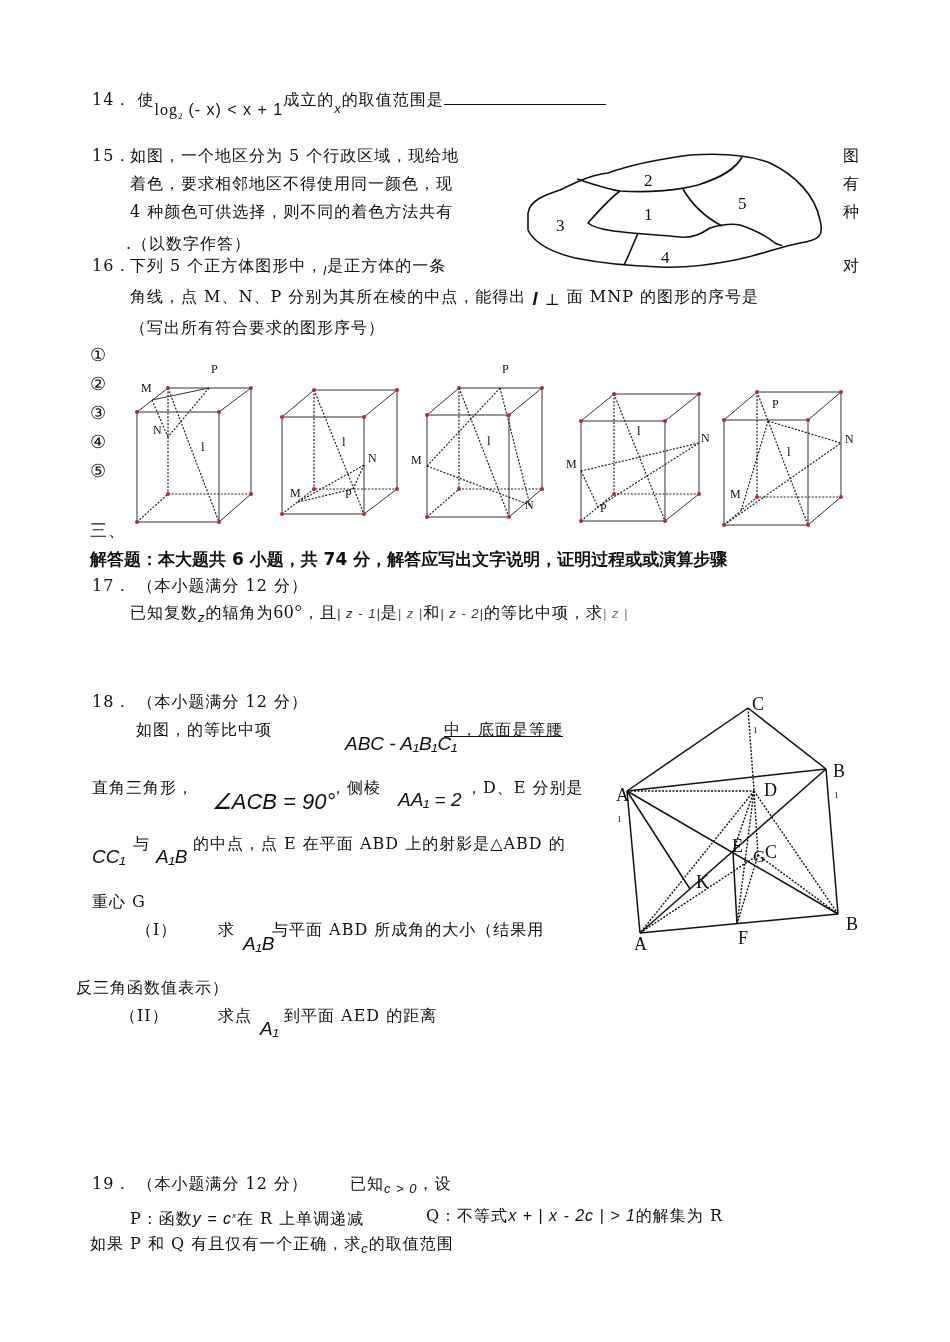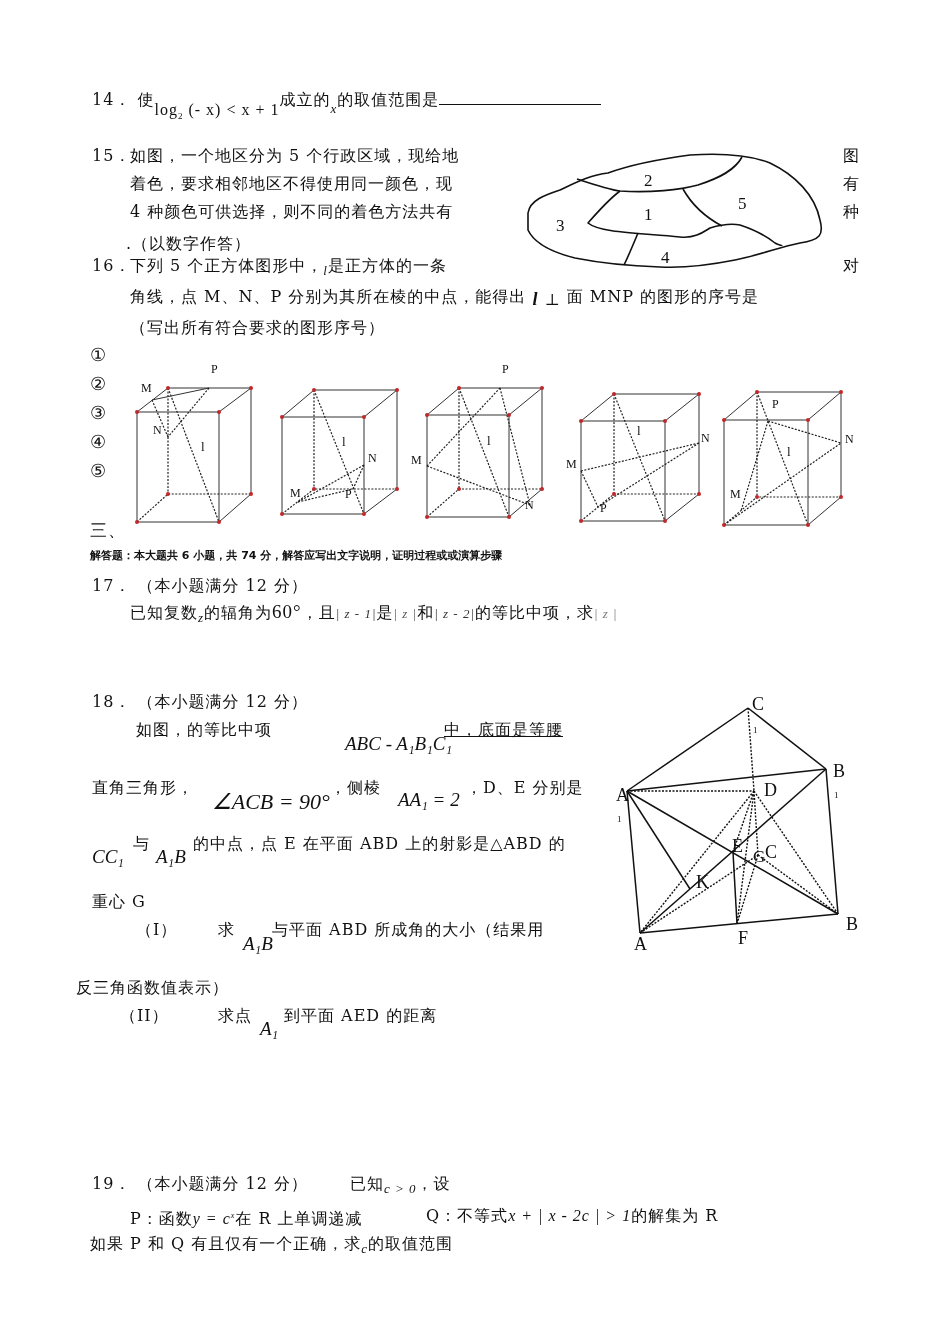--- a/index.html
+++ b/index.html
@@ -1,25 +1,25 @@
 <!DOCTYPE html>
 <html><head>
 <meta charset="utf-8">
 <style>
   html, body { margin:0; padding:0; background:#fff; }
   body { width:950px; height:1342px; position:relative; overflow:hidden;
          font-family:"DejaVu Serif","Liberation Serif",serif; color:#111; font-size:16px; }
   .abs { position:absolute; white-space:nowrap; }
   .t { font-size:16px; line-height:20px; letter-spacing:1px; }
-  .math { font-family:Liberation Serif, serif; font-style:italic; }
+  .math { font-family:Liberation Sans, sans-serif; font-style:italic; }
   .mathr { font-family:"Liberation Serif","DejaVu Serif",serif; }
   .sub { font-size:9px; vertical-align:-4px; font-style:normal; }
   .small { font-size:13px; }
   .blank { display:inline-block; width:162px; border-bottom:1px solid #111; height:14px; vertical-align:baseline; }
-  .bold { font-weight:bold; font-family:"DejaVu Sans","Liberation Sans",sans-serif; font-size:11px; letter-spacing:0; }
+  .bold { font-weight:bold; font-family:"DejaVu Sans","Liberation Sans",sans-serif; font-size:17px; letter-spacing:0; }
   svg text { font-family:"Liberation Serif","DejaVu Serif",serif; fill:#111; }
   .circ { font-size:18px; }
 </style>
 </head>
 <body>
 
 <div class="abs t" style="left:92px;top:90px;">
   <span>14．</span>
   <span>使</span><span class="mathr" style="position:relative;top:10px;"><span>log</span><span class="sub">2</span> <span class="math" style="font-style:normal">(- x) &lt; x + 1</span></span><span>成立的</span><span class="math" style="position:relative;top:8px;font-size:13px;">x</span><span>的取值范围是</span><span class="blank"></span>
 </div>

